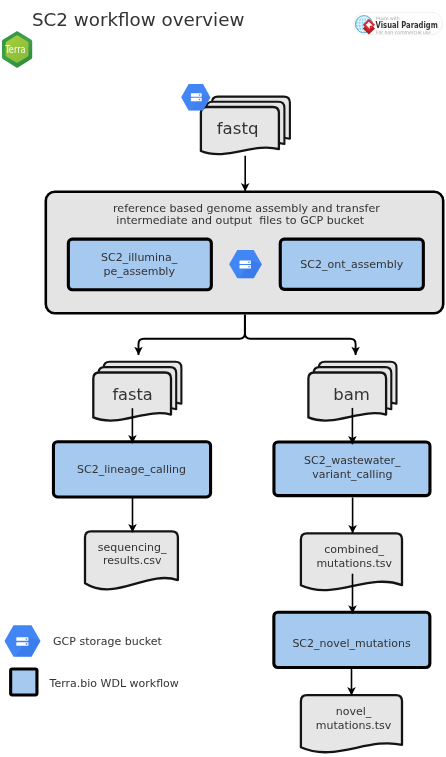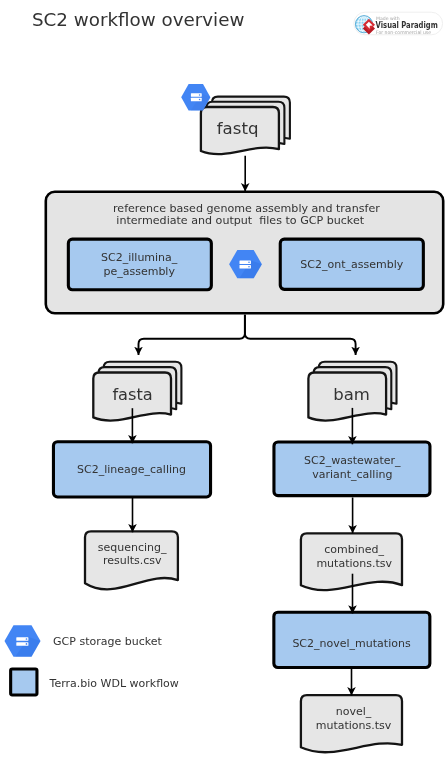--- a/index.html
+++ b/index.html
@@ -150,20 +150,38 @@
     <path class="conn" d="M132.4,408.2 L132.4,443.3" marker-end="url(#arw)"></path>
     <path class="conn" d="M352.4,407.9 L352.4,444.3" marker-end="url(#arw)"></path>
     <path class="conn" d="M132.5,497.9 L132.5,532.3" marker-end="url(#arw)"></path>
     <path class="conn" d="M352.6,497.5 L352.6,533.3" marker-end="url(#arw)"></path>
     <path class="conn" d="M352.5,573.7 L352.5,613.5" marker-end="url(#arw)"></path>
     <path class="conn" d="M351.5,667.9 L351.5,695.4" marker-end="url(#arw)"></path>
   </g>
 
 </svg>
 
+<div style="position:absolute;left:0px;top:28px;width:36px;height:42px;">
+  <svg viewBox="0 0 36 42" width="36" height="42">
+    <defs>
+      <linearGradient id="tg1" x1="0.1" y1="0" x2="0.75" y2="1">
+        <stop offset="0" stop-color="#2f9143"></stop>
+            <stop offset="0.5" stop-color="#3fa249"></stop>
+            <stop offset="1" stop-color="#2e8a3e"></stop>
+      </linearGradient>
+      <linearGradient id="tg2" x1="0.1" y1="0" x2="0.9" y2="1">
+        <stop offset="0" stop-color="#a3cd3c"></stop>
+            <stop offset="1" stop-color="#87bb3a"></stop>
+      </linearGradient>
+    </defs>
+    <path d="M16.3,3.4 C16.8,3.1 17.4,3.1 17.9,3.4 L31.4,11.7 C31.9,12.0 32.2,12.6 32.2,13.2 L32.2,29.6 C32.2,30.2 31.9,30.8 31.4,31.1 L17.9,39.4 C17.4,39.7 16.8,39.7 16.3,39.4 L2.8,31.1 C2.3,30.8 2.0,30.2 2.0,29.6 L2.0,13.2 C2.0,12.6 2.3,12.0 2.8,11.7 Z" fill="url(#tg1)"></path>
+    <path d="M16.4,7.6 C16.8,7.3 17.4,7.3 17.8,7.6 L27.9,13.8 C28.3,14.1 28.5,14.5 28.5,15.0 L28.5,27.3 C28.5,27.7 28.3,28.2 27.9,28.4 L17.8,34.6 C17.4,34.9 16.8,34.9 16.4,34.6 L6.3,28.4 C5.9,28.2 5.7,27.7 5.7,27.3 L5.7,15.0 C5.7,14.5 5.9,14.1 6.3,13.8 Z" fill="url(#tg2)"></path>
+    <text x="5.2" y="24.6" text-anchor="start" font-family="DejaVu Sans, sans-serif" font-size="10.0" fill="#f4faeb" textLength="20.4" lengthAdjust="spacingAndGlyphs">Terra</text>
+  </svg>
+</div>
 
 <div style="position:absolute;left:350px;top:8px;width:96px;height:31px;">
   <svg viewBox="0 0 96 31" width="96" height="31">
     <rect x="3.8" y="4.2" width="88.8" height="22.6" rx="11.3" ry="11.3" fill="#ffffff" stroke="#ededed" stroke-width="0.9"></rect>
     <g>
       <clipPath id="globeclip">
             <circle cx="14.0" cy="16.2" r="8.5"></circle>
           </clipPath>
       <circle cx="14.0" cy="16.2" r="8.6" fill="#8ad3f4"></circle>
       <g clip-path="url(#globeclip)" stroke="#ffffff" stroke-width="0.8" fill="none">

